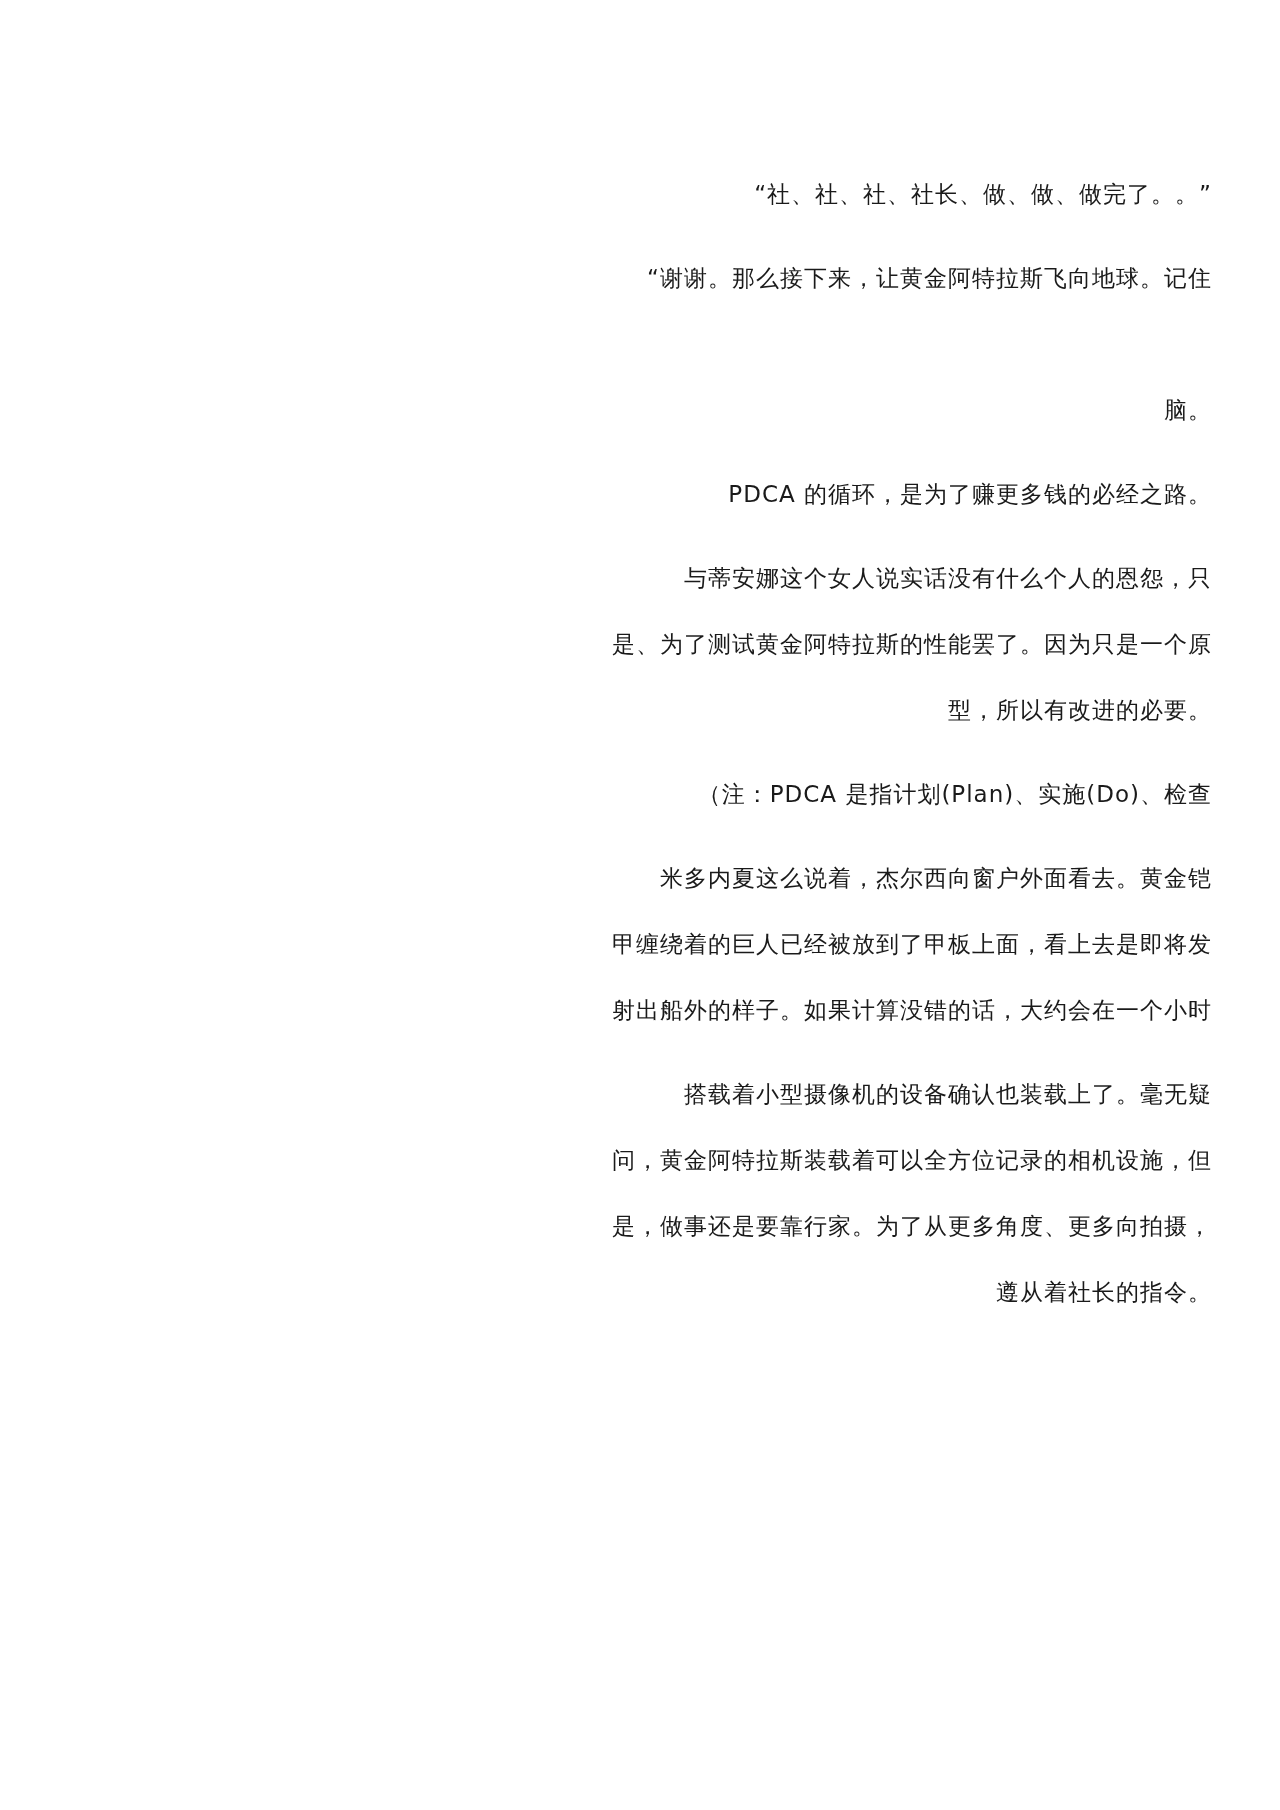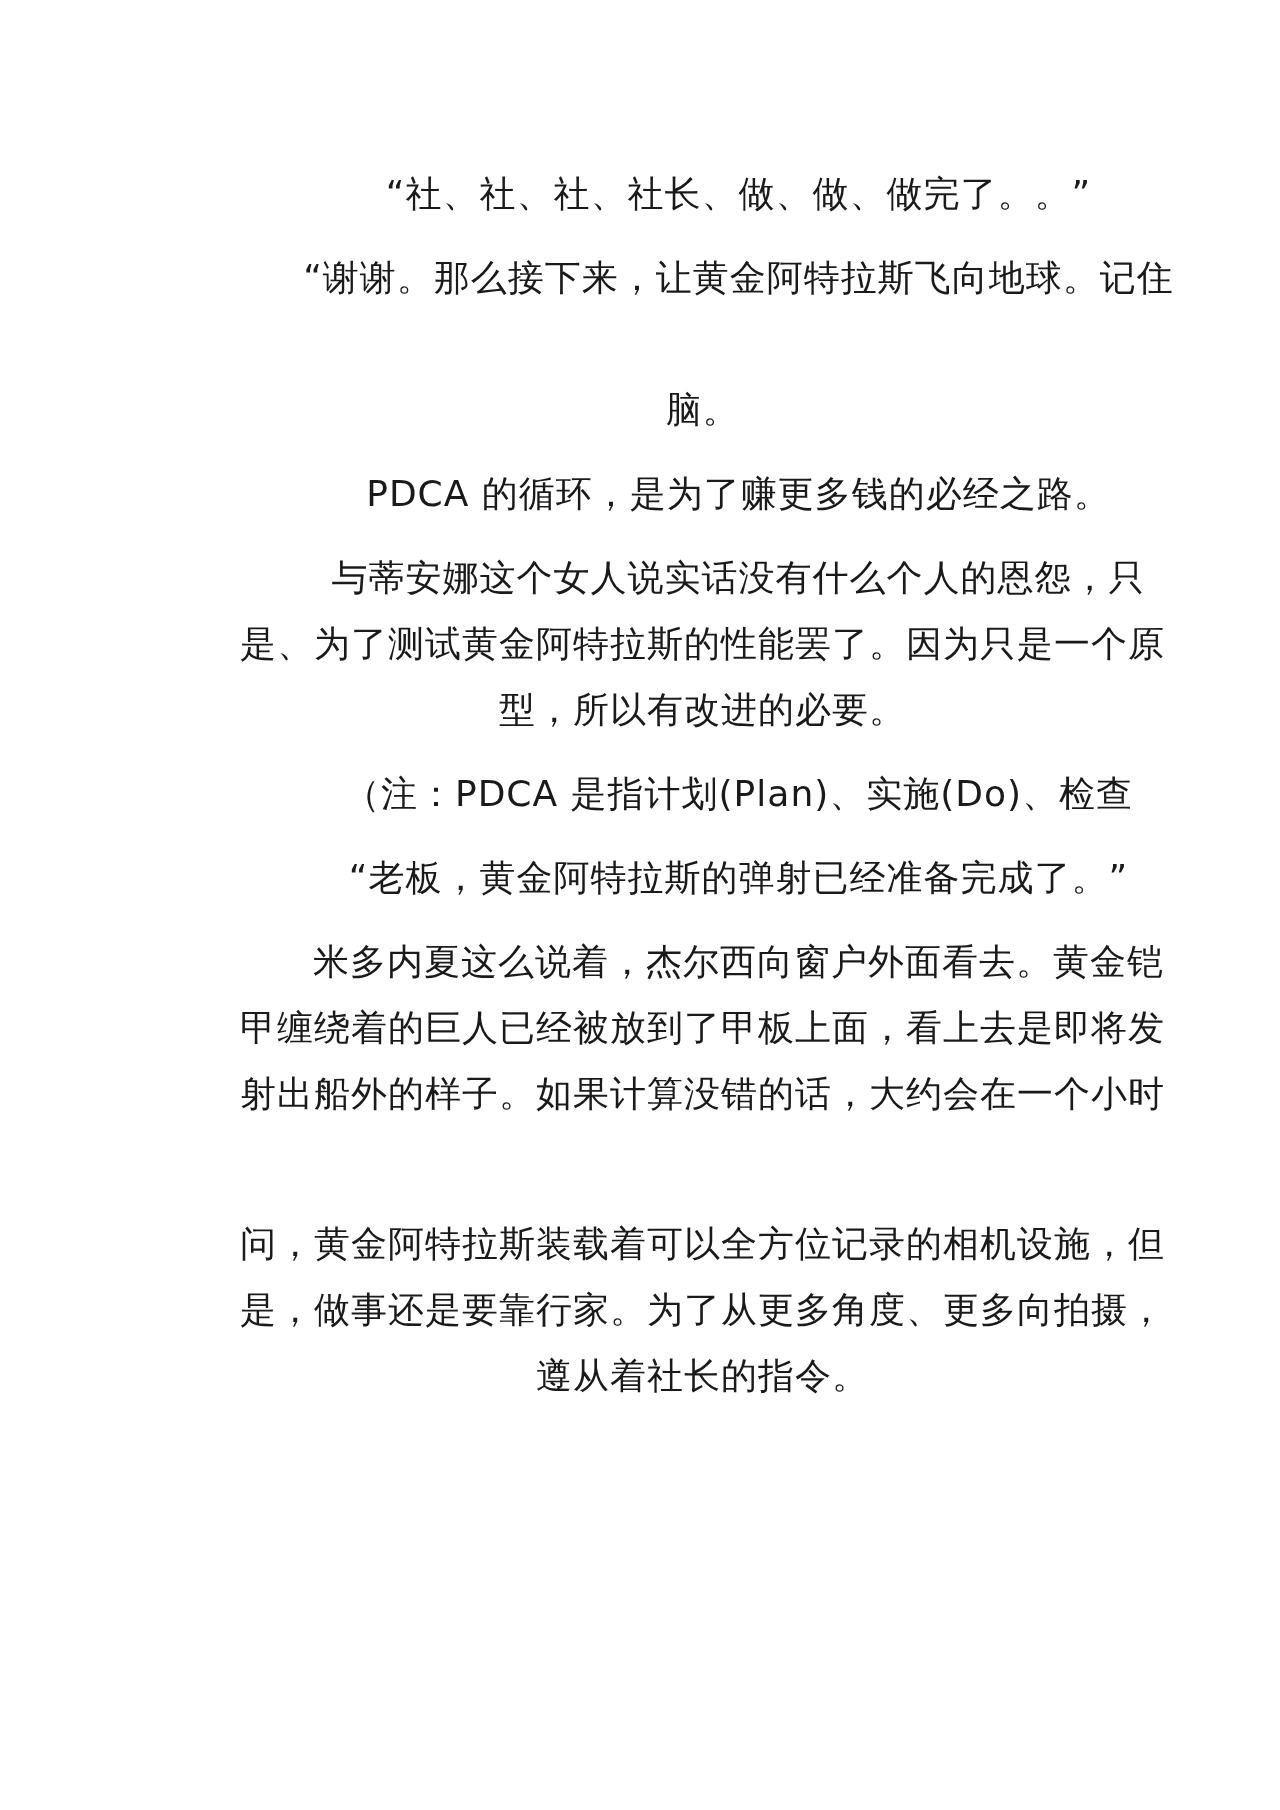--- a/index.html
+++ b/index.html
@@ -20,25 +20,25 @@
     background: #ffffff;
     overflow: hidden;
   }
   .content {
     box-sizing: border-box;
     padding: 161px 68px 0 193px;
     width: 1280px;
   }
   p.para {
     margin: 0 0 18px 0;
-    font-size: 36px;
+    font-size: 23px;
     line-height: 66px;
     letter-spacing: 1px;
     color: #1a1a1a;
-    text-align: center;
+    text-align: right;
     text-indent: 2em;
     word-break: keep-all;
     white-space: normal;
   }
 </style>
 </head>
 <body>
 
 <div class="page">
   <div class="content">
@@ -46,21 +46,20 @@
     <p class="para"><span>“社、社、社、社长、做、做、做完了。。”</span></p>
 
     <p class="para"><span>“谢谢。那么接下来，让黄金阿特拉斯飞向地球。记住</span><br><br><span>脑。</span></p>
 
     <p class="para"><span>PDCA 的循环，是为了赚更多钱的必经之路。</span></p>
 
     <p class="para"><span>与蒂安娜这个女人说实话没有什么个人的恩怨，只</span><br><span>是、为了测试黄金阿特拉斯的性能罢了。因为只是一个原</span><br><span>型，所以有改进的必要。</span></p>
 
     <p class="para"><span>（注：PDCA 是指计划(Plan)、实施(Do)、检查</span><br></p>
 
-    <p class="para"><span>“老板，黄金阿特拉斯的弹射已经准备完成了。”</span></p>
 
     <p class="para"><span>米多内夏这么说着，杰尔西向窗户外面看去。黄金铠</span><br><span>甲缠绕着的巨人已经被放到了甲板上面，看上去是即将发</span><br><span>射出船外的样子。如果计算没错的话，大约会在一个小时</span><br></p>
 
 
-    <p class="para"><br><span>问，黄金阿特拉斯装载着可以全方位记录的相机设施，但</span><br><span>是，做事还是要靠行家。为了从更多角度、更多向拍摄，</span><br><span>遵从着社长的指令。</span></p>
+    <p class="para"><span>搭载着小型摄像机的设备确认也装载上了。毫无疑</span><br><span>问，黄金阿特拉斯装载着可以全方位记录的相机设施，但</span><br><span>是，做事还是要靠行家。为了从更多角度、更多向拍摄，</span><br><span>遵从着社长的指令。</span></p>
 
   </div>
 </div>
 
 </body></html>

